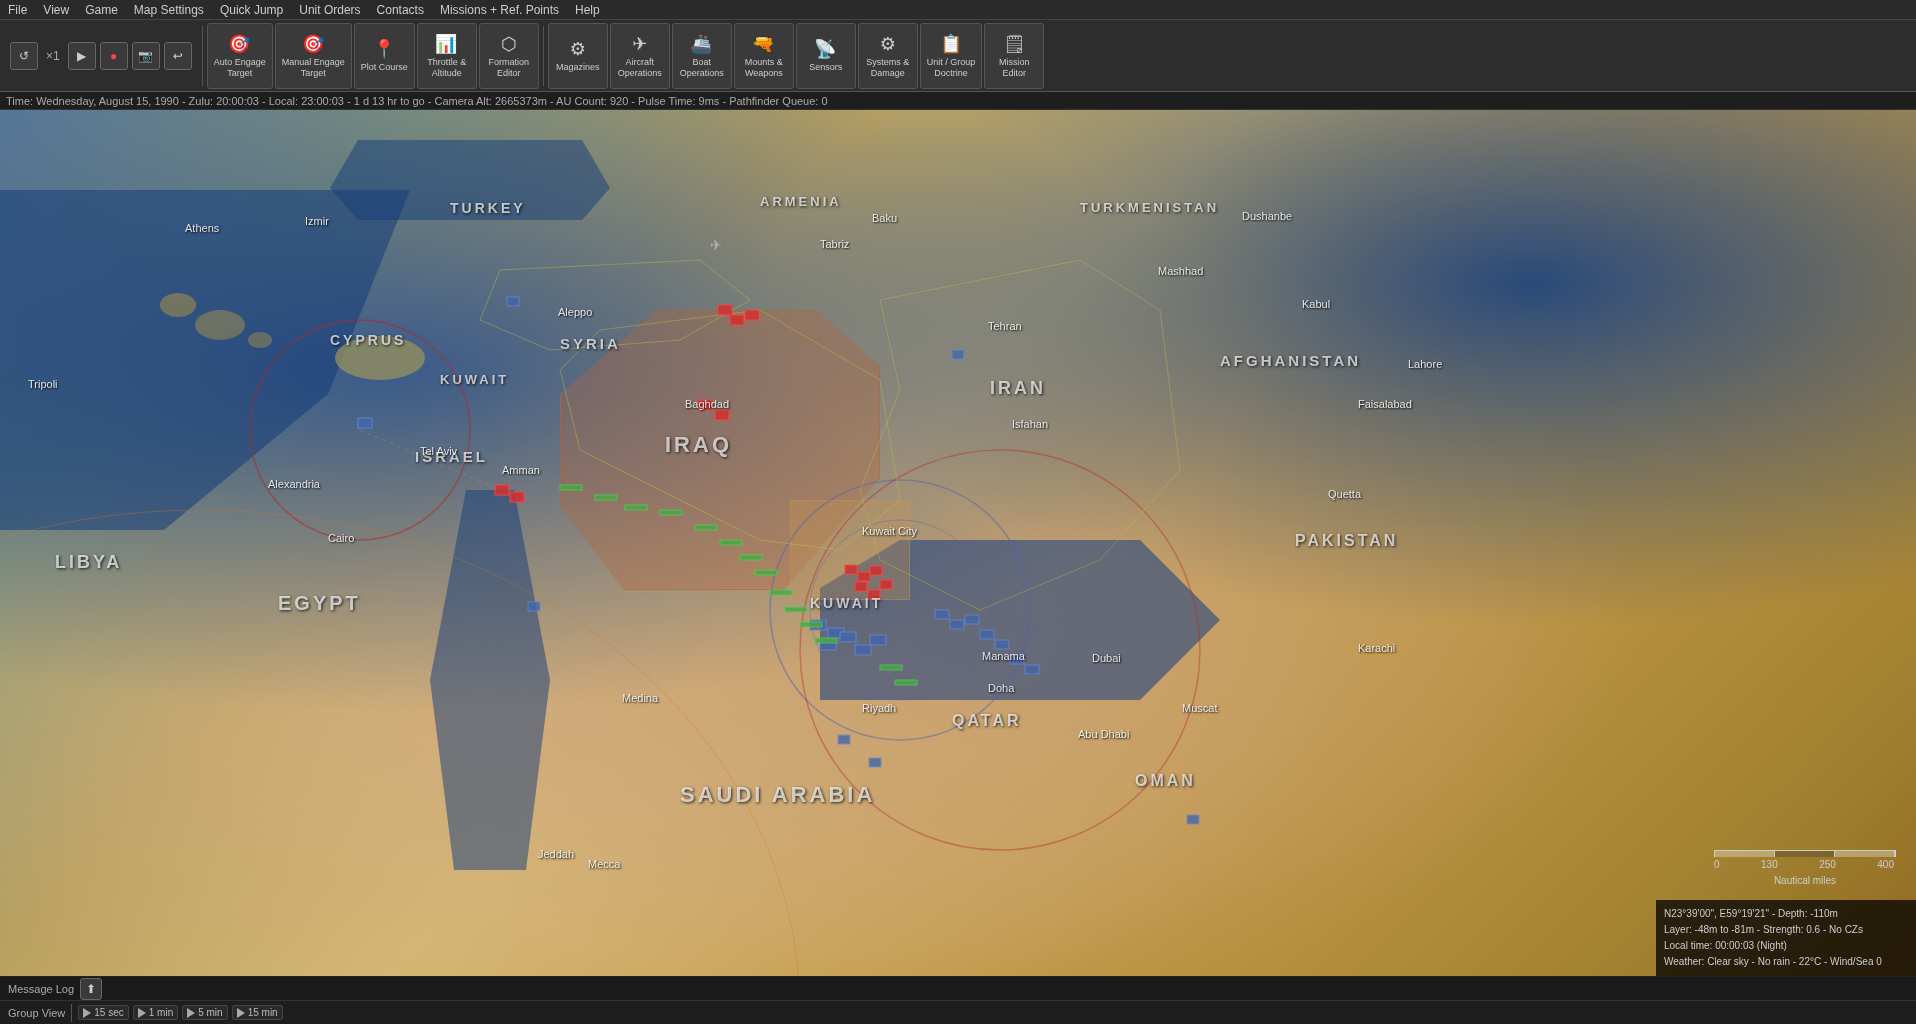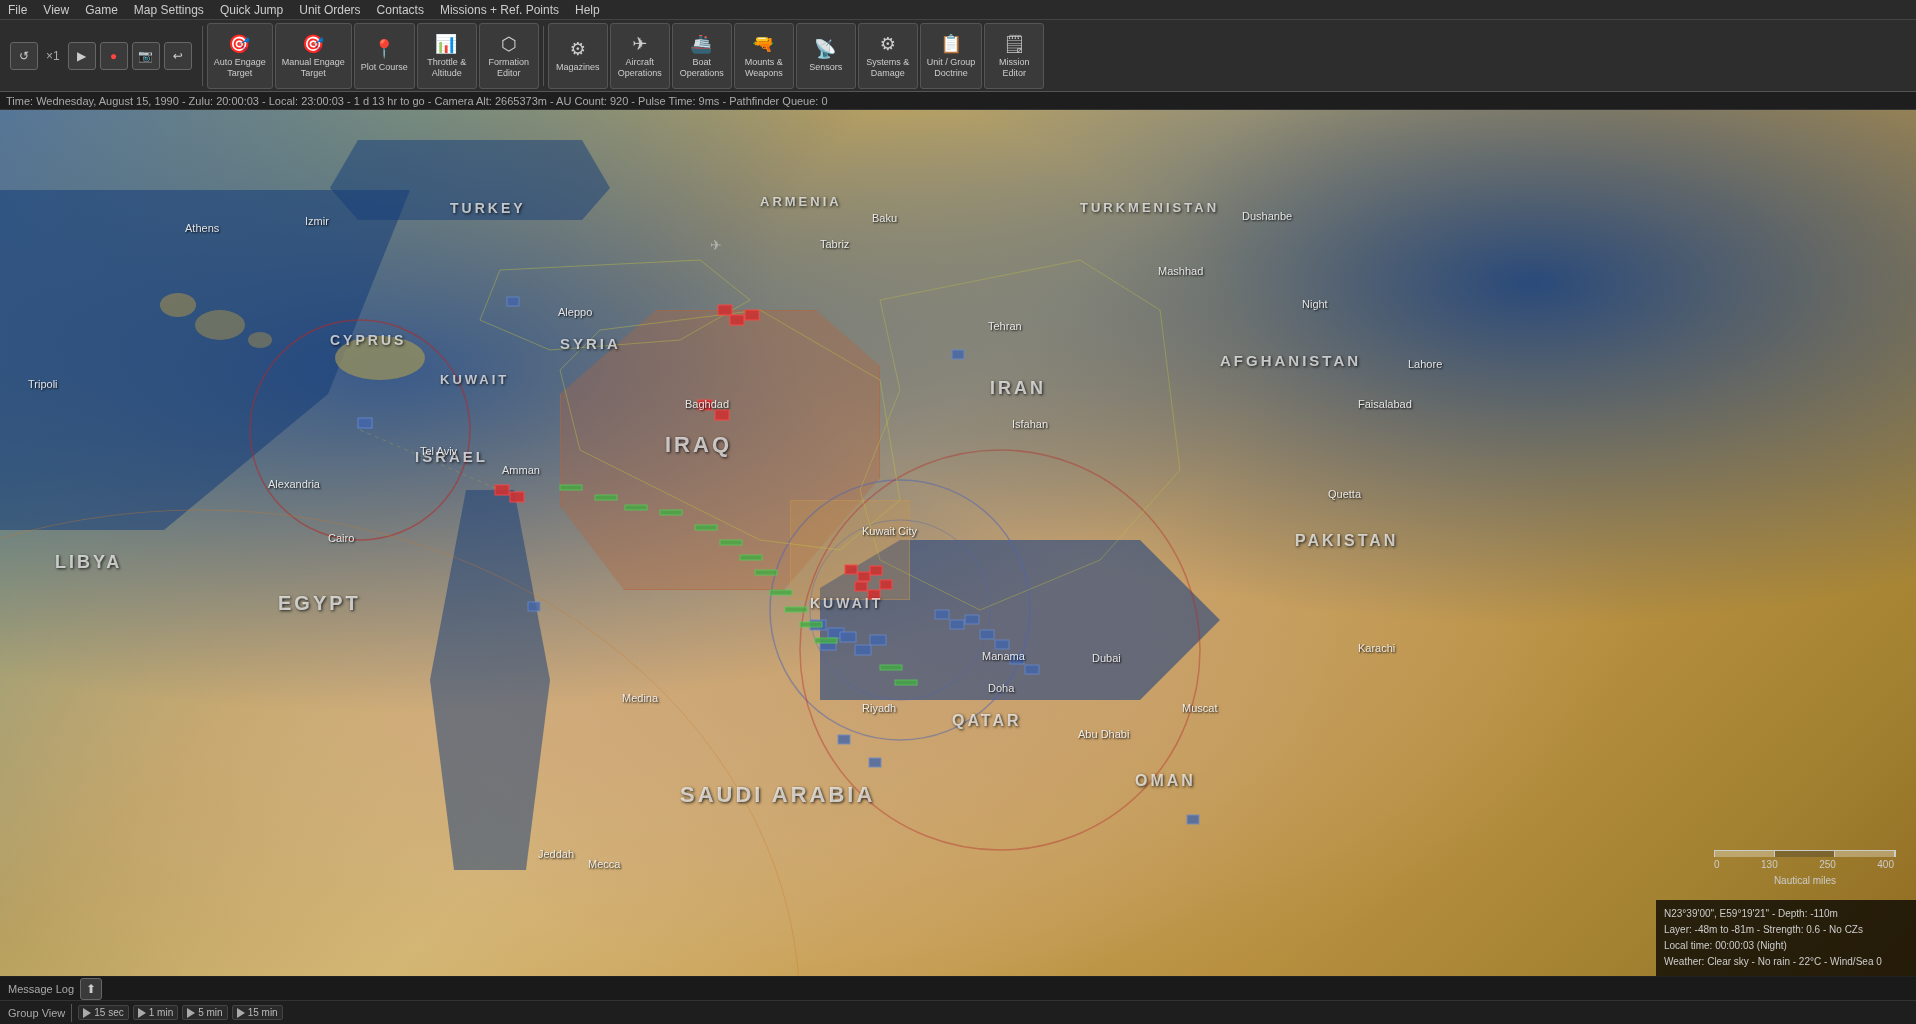--- a/index.html
+++ b/index.html
@@ -491,21 +491,21 @@
   <div class="country-label" style="left:952px;top:602px;font-size:16px">QATAR</div>
   <div class="country-label" style="left:1135px;top:662px;font-size:16px">OMAN</div>
   <div class="country-label" style="left:680px;top:672px;font-size:22px">SAUDI ARABIA</div>
 
   <div class="city-label" style="left:185px;top:112px">Athens</div>
   <div class="city-label" style="left:305px;top:105px">Izmir</div>
   <div class="city-label" style="left:558px;top:196px">Aleppo</div>
   <div class="city-label" style="left:820px;top:128px">Tabriz</div>
   <div class="city-label" style="left:1242px;top:100px">Dushanbe</div>
   <div class="city-label" style="left:1158px;top:155px">Mashhad</div>
-  <div class="city-label" style="left:1302px;top:188px">Night</div>
+  <div class="city-label" style="left:1302px;top:188px">Kabul</div>
   <div class="city-label" style="left:988px;top:210px">Tehran</div>
   <div class="city-label" style="left:1012px;top:308px">Isfahan</div>
   <div class="city-label" style="left:420px;top:335px">Tel Aviv</div>
   <div class="city-label" style="left:502px;top:354px">Amman</div>
   <div class="city-label" style="left:685px;top:288px">Baghdad</div>
   <div class="city-label" style="left:1358px;top:288px">Faisalabad</div>
   <div class="city-label" style="left:1408px;top:248px">Lahore</div>
   <div class="city-label" style="left:1328px;top:378px">Quetta</div>
   <div class="city-label" style="left:1358px;top:532px">Karachi</div>
   <div class="city-label" style="left:862px;top:415px">Kuwait City</div>

